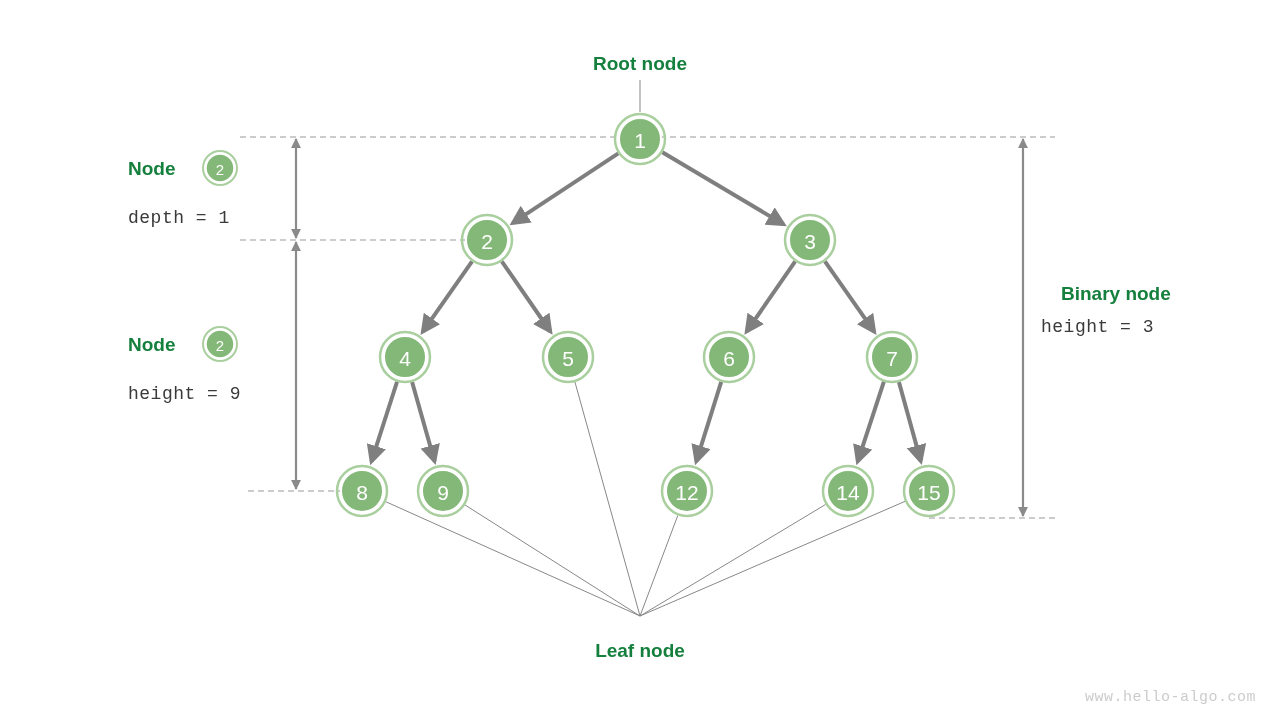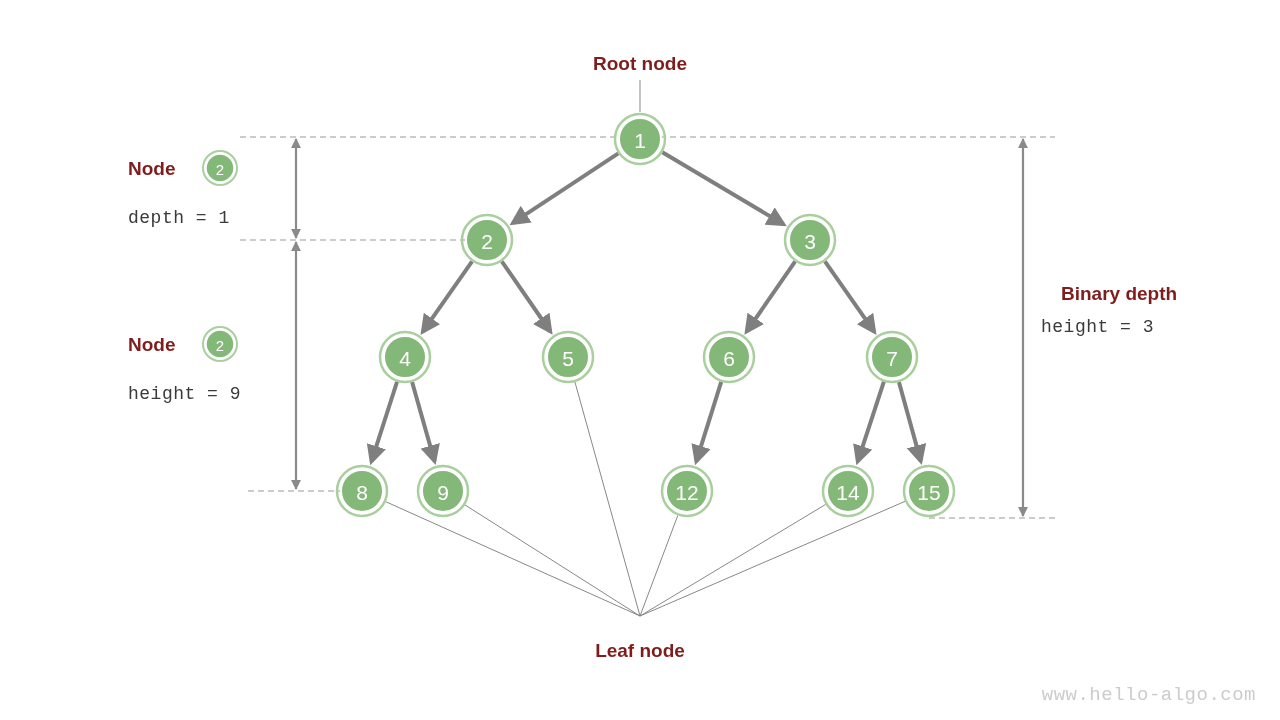--- a/index.html
+++ b/index.html
@@ -38,37 +38,37 @@
     font-size: 15px;
     fill: #ffffff;
     text-anchor: middle;
     dominant-baseline: central;
   }
   .label-bold {
     position: absolute;
     font-family: "Liberation Sans", sans-serif;
     font-weight: bold;
     font-size: 19px;
-    color: #7f1d1d;
+    color: #15803d;
     white-space: nowrap;
   }
   .label-mono {
     position: absolute;
     font-family: "Liberation Mono", monospace;
     font-size: 18px;
     color: #3a3a3a;
     white-space: nowrap;
     letter-spacing: 0.5px;
   }
   .watermark {
     position: absolute;
     right: 24px;
     bottom: 14px;
     font-family: "Liberation Mono", monospace;
-    font-size: 19px;
+    font-size: 15px;
     color: #cccccc;
     letter-spacing: 0.5px;
   }
 </style>
 </head>
 <body>
 
 <div id="stage">
 
   <svg class="layer" id="diagram-svg" viewBox="0 0 1280 720">
@@ -195,18 +195,18 @@
       </g>
   </svg>
 
   <div id="text-layer">
       <div class="label-bold" style="left: 640px; top: 53px; transform: translateX(-50%);">Root node</div>
       <div class="label-bold" style="left: 640px; top: 632px; transform: translateX(-50%); margin-top: 8px;">Leaf node</div>
       <div class="label-bold" style="left: 128px; top: 158px;">Node</div>
       <div class="label-mono" style="left: 128px; top: 208px;">depth = 1</div>
       <div class="label-bold" style="left: 128px; top: 334px;">Node</div>
       <div class="label-mono" style="left: 128px; top: 384px;">height = 9</div>
-      <div class="label-bold" style="left: 1061px; top: 283px;">Binary depth</div>
+      <div class="label-bold" style="left: 1061px; top: 283px;">Binary node</div>
       <div class="label-mono" style="left: 1041px; top: 317px; font-family: Liberation Mono, monospace;">height = 3</div>
     </div>
 
   <div class="watermark">www.hello-algo.com</div>
 </div>
 
 </body></html>

